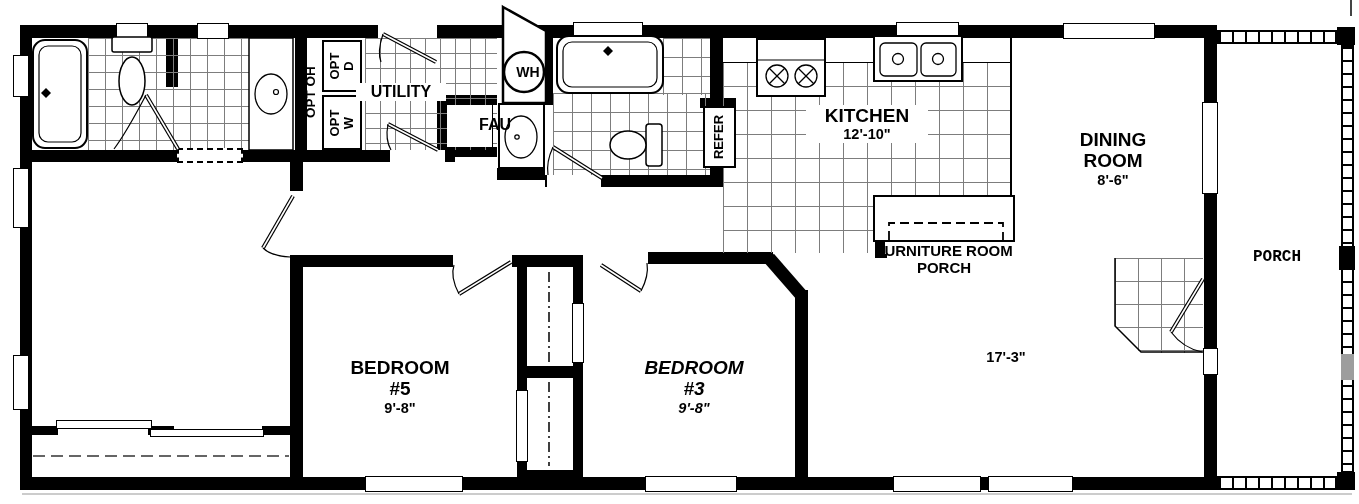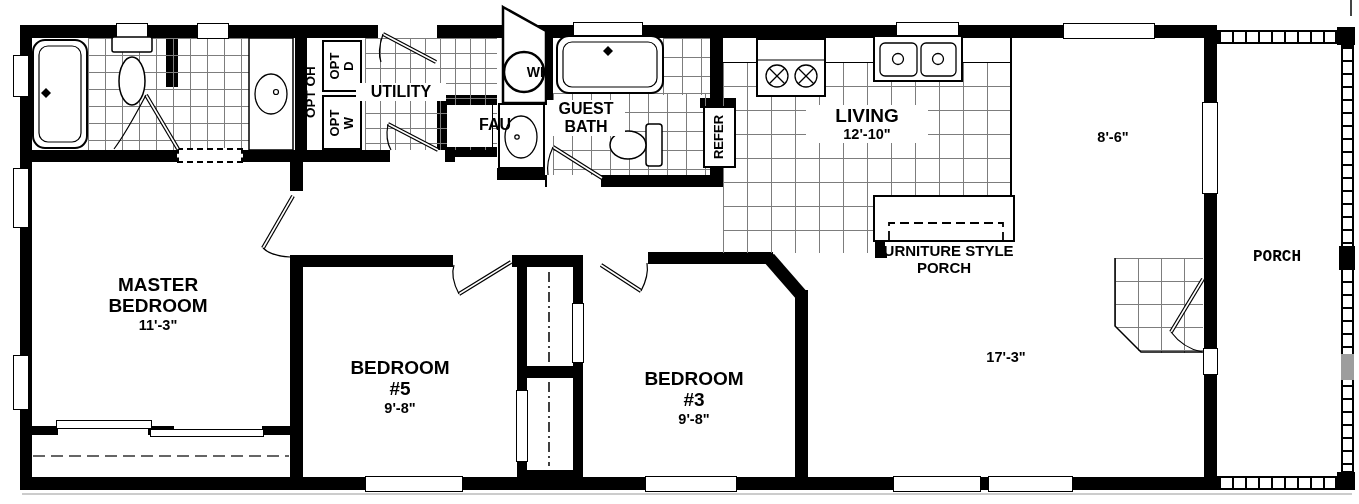--- a/index.html
+++ b/index.html
@@ -236,66 +236,60 @@
     <line x1="549" y1="382" x2="549" y2="466" stroke="#000" stroke-width="1.5" stroke-dasharray="10 4 2 4"></line>
 
     <line x1="33" y1="456" x2="289" y2="456" stroke="#333" stroke-width="1.5" stroke-dasharray="12 6"></line>
   </svg>
 
 
   <div class="rlabel" style="left:356px;top:83px;width:90px;">
     <div class="rname sm">UTILITY</div>
   </div>
 
-  <div class="rlabel" style="left:547px;top:100px;width:78px;">
-    <div class="rname sm">GUEST BATH</div>
-  </div>
 
   <div class="rlabel" style="left:806px;top:105px;width:122px;">
-    <div class="rname">LIVING</div>
+    <div class="rname">KITCHEN</div>
     <div class="rdim">12'-10"</div>
   </div>
 
   <div class="rlabel" style="left:1050px;top:129px;width:126px;">
+    <div class="rname">DINING ROOM</div>
     <div class="rdim">8'-6"</div>
   </div>
 
   <div class="rlabel" style="left:1239px;top:249px;width:76px;font-family:Liberation Mono, monospace;">
     <div class="rname sm">PORCH</div>
   </div>
 
-  <div class="rlabel" style="left:68px;top:274px;width:180px;">
-    <div class="rname">MASTER BEDROOM</div>
-    <div class="rdim">11'-3"</div>
-  </div>
 
   <div class="rlabel" style="left:340px;top:357px;width:120px;">
     <div class="rname">BEDROOM #5</div>
     <div class="rdim">9'-8"</div>
   </div>
 
-  <div class="rlabel" style="left:633px;top:368px;width:122px;">
+  <div class="rlabel" style="left:633px;top:357px;width:122px;font-style:italic;">
     <div class="rname">BEDROOM #3</div>
     <div class="rdim">9'-8"</div>
   </div>
 
   <div class="rlabel" style="left:938px;top:349px;width:136px;">
     <div class="rdim">17'-3"</div>
   </div>
 
   <div class="rlabel" style="left:858px;top:243px;width:172px;background:transparent;">
-    <div style="font-size:15px;">FURNITURE STYLE</div>
+    <div style="font-size:15px;">FURNITURE ROOM</div>
     <div style="font-size:15px;">PORCH</div>
   </div>
 
   <div class="rlabel" style="left:471px;top:116px;width:48px;background:transparent;">
     <div style="font-size:16px;">FAU</div>
   </div>
 
-  <div class="rlabel" style="left:506px;top:65px;width:44px;background:transparent;text-align:right;">
+  <div class="rlabel" style="left:506px;top:65px;width:44px;background:transparent;">
     <div style="font-size:14px;">WH</div>
   </div>
 
   <div class="vlabel" style="left:689px;top:129px;width:60px;height:16px;font-size:13px;">
     <span>REFER</span>
   </div>
 
   <div class="vlabel" style="left:278px;top:84px;width:66px;height:16px;font-size:13.5px;">
     <span>OPT OH</span>
   </div>

